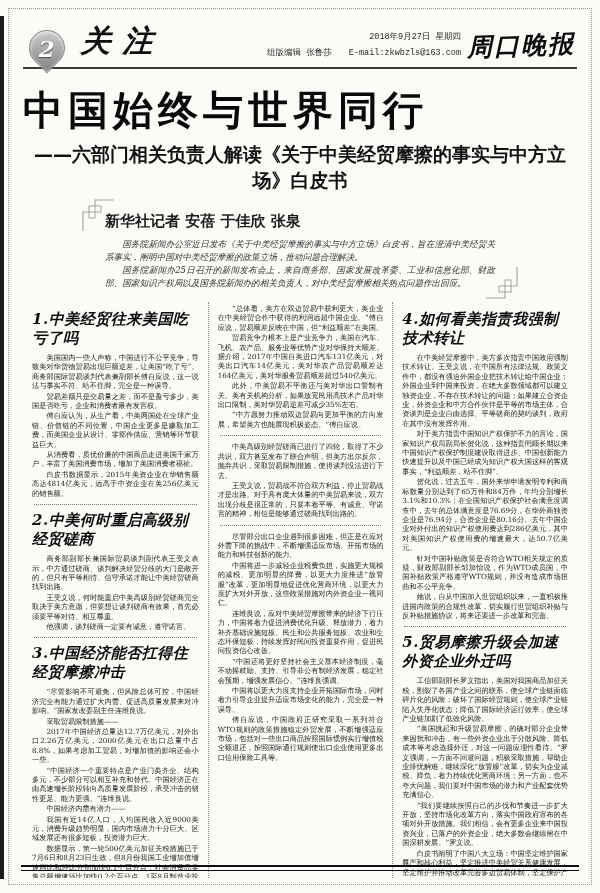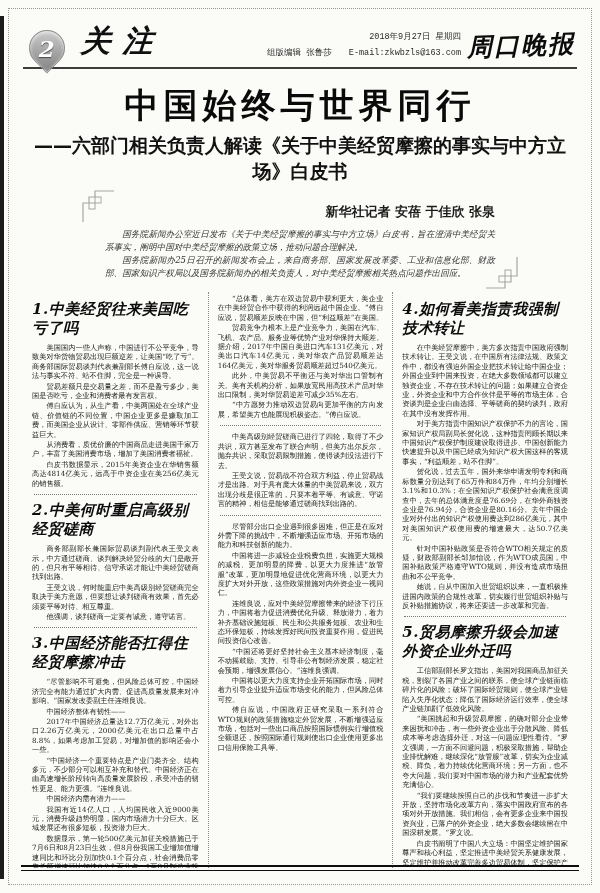--- a/index.html
+++ b/index.html
@@ -20,26 +20,26 @@
            text-shadow:0 1px 1px #4a4a4a;}
   .section-name{font-size:30px;font-weight:bold;font-style:italic;letter-spacing:12px;
                 margin:0 0 0 20px;transform:skewX(-4deg);color:#101010;}
   .header-right{display:flex;align-items:center;font-family:Liberation Mono, monospace;}
   .meta-lines{text-align:right;font-size:8.5px;line-height:1.8;color:#2a2a2a;}
   .meta-email{margin-left:12px;}
   .masthead{font-size:25px;font-weight:bold;font-style:italic;letter-spacing:2px;margin-left:6px;
             transform:rotate(-2deg);color:#0c0c0c;white-space:nowrap;}
 
   
-  .headline{margin:14px 0 2px;text-align:center;font-size:34px;font-weight:900;letter-spacing:5px;
+  .headline{margin:14px 0 2px;text-align:left;font-size:40px;font-weight:900;letter-spacing:5px;
             font-family:"DejaVu Sans","Liberation Sans",sans-serif;color:#0a0a0a;}
   .subhead{margin:4px 0 14px;text-align:center;font-size:19px;font-weight:bold;letter-spacing:0;
            font-family:"DejaVu Sans","Liberation Sans",sans-serif;color:#111;}
   .intro-wrap{position:relative;margin:2px 72px 10px;padding:2px 10px;}
-  .byline{text-align:right;font-weight:bold;font-size:13px;margin:2px 0 7px;color:#1c1c1c;}
+  .byline{text-align:left;font-weight:bold;font-size:15px;margin:2px 0 7px;color:#1c1c1c;}
   .intro-p{font-size:8.6px;line-height:13px;text-indent:2em;text-align:justify;margin:0;color:#333;font-style:italic;}
   .corner{position:absolute;opacity:.75;}
   .corner-tl{left:-14px;top:-10px;}
   .corner-br{right:-14px;bottom:-8px;transform:rotate(180deg);}
 
   
   .columns{display:grid;grid-template-columns:1fr 1fr 1fr;height:576px;overflow:hidden;margin-top:6px;}
   .col{padding:2px 9px 0;overflow:hidden;}
   .col + .col{border-left:1px dotted #8a8a8a;}
   .col-heading{font-size:15px;font-weight:bold;font-style:italic;margin:6px 0 5px;
@@ -104,41 +104,41 @@
           <p>从消费看，质优价廉的中国商品走进美国千家万户，丰富了美国消费市场，增加了美国消费者福祉。</p>
           <p>白皮书数据显示，2015年美资企业在华销售额高达4814亿美元，远高于中资企业在美256亿美元的销售额。</p>
           <div class="divider"></div>
           <h3 class="col-heading">2.中美何时重启高级别经贸磋商</h3>
           <p>商务部副部长兼国际贸易谈判副代表王受文表示，中方通过磋商、谈判解决经贸分歧的大门是敞开的，但只有平等相待、信守承诺才能让中美经贸磋商找到出路。</p>
           <p>王受文说，何时能重启中美高级别经贸磋商完全取决于美方意愿，但要想让谈判磋商有效果，首先必须要平等对待、相互尊重。</p>
           <p>他强调，谈判磋商一定要有诚意，遵守诺言。</p>
           <div class="divider"></div>
           <h3 class="col-heading">3.中国经济能否扛得住经贸摩擦冲击</h3>
           <p>“尽管影响不可避免，但风险总体可控，中国经济完全有能力通过扩大内需、促进高质量发展来对冲影响。”国家发改委副主任连维良说。</p>
-          <p>中国经济整体有韧性——</p>
+          <p>采取贸易限制措施——</p>
           <p>2017年中国经济总量达12.7万亿美元，对外出口2.26万亿美元，2000亿美元在出口总量中占8.8%，如果考虑加工贸易，对增加值的影响还会小一些。</p>
           <p>“中国经济一个重要特点是产业门类齐全、结构多元，不少部分可以相互补充和替代。中国经济正在由高速增长阶段转向高质量发展阶段，承受冲击的韧性更足、能力更强。”连维良说。</p>
           <p>中国经济内需有潜力——</p>
           <p>我国有近14亿人口，人均国民收入近9000美元，消费升级趋势明显，国内市场潜力十分巨大。区域发展还有很多短板，投资潜力巨大。</p>
           <p>数据显示，第一轮500亿美元加征关税措施已于7月6日和8月23日生效，但8月份我国工业增加值增速同比和环比分别加快0.1个百分点，社会消费品零售总额增速环比加快0.2个百分点，1至8月制造业投资同比加快3个百分点，比1至7月份累计加快了0.2个百分点；1至8月全社会用电量增长9%，是2011年以来同期最高水平。</p>
         </div>
       <div class="col">
           <p>“总体看，美方在双边贸易中获利更大，美企业在中美经贸合作中获得的利润远超中国企业。”傅自应说，贸易顺差反映在中国，但“利益顺差”在美国。</p>
           <p>贸易竞争力根本上是产业竞争力，美国在汽车、飞机、农产品、服务业等优势产业对华保持大顺差。据介绍，2017年中国自美进口汽车131亿美元，对美出口汽车14亿美元，美对华农产品贸易顺差达164亿美元，美对华服务贸易顺差超过540亿美元。</p>
           <p>此外，中美贸易不平衡还与美对华出口管制有关。美有关机构分析，如果放宽民用高技术产品对华出口限制，美对华贸易逆差可减少35%左右。</p>
           <p>“中方愿努力推动双边贸易向更加平衡的方向发展，希望美方也能展现积极姿态。”傅自应说。</p>
           <div class="divider"></div>
           <p>中美高级别经贸磋商已进行了四轮，取得了不少共识，双方甚至发布了联合声明，但美方出尔反尔，抛弃共识，采取贸易限制措施，使得谈判没法进行下去。</p>
           <p>王受文说，贸易战不符合双方利益，停止贸易战才是出路。对于具有庞大体量的中美贸易来说，双方出现分歧是很正常的，只要本着平等、有诚意、守诺言的精神，相信是能够通过磋商找到出路的。</p>
           <div class="divider"></div>
           <p>尽管部分出口企业遇到很多困难，但正是在应对外需下降的挑战中，不断增强适应市场、开拓市场的能力和科技创新的能力。</p>
           <p>中国将进一步减轻企业税费负担，实施更大规模的减税、更加明显的降费，以更大力度推进“放管服”改革，更加明显地促进优化营商环境，以更大力度扩大对外开放，这些政策措施对内外资企业一视同仁。</p>
           <p>连维良说，应对中美经贸摩擦带来的经济下行压力，中国将着力促进消费优化升级、释放潜力，着力补齐基础设施短板、民生和公共服务短板、农业和生态环保短板，持续发挥好民间投资重要作用，促进民间投资信心改善。</p>
           <p>“中国还将更好坚持社会主义基本经济制度，毫不动摇鼓励、支持、引导非公有制经济发展，稳定社会预期，增强发展信心。”连维良强调。</p>
-          <p>中国将以更大力度支持企业开拓国际市场，同时着力引导企业提升适应市场变化的能力，但风险总体可控。</p>
+          <p>中国将以更大力度支持企业开拓国际市场，同时着力引导企业提升适应市场变化的能力，完全是一种误导。</p>
           <p>傅自应说，中国政府正研究采取一系列符合WTO规则的政策措施稳定外贸发展，不断增强适应市场，包括对一些出口商品按照国际惯例实行增值税全额退还，按照国际通行规则使出口企业使用更多出口信用保险工具等。</p>
         </div>
       <div class="col">
           <h3 class="col-heading">4.如何看美指责我强制技术转让</h3>
           <p>在中美经贸摩擦中，美方多次指责中国政府强制技术转让。王受文说，在中国所有法律法规、政策文件中，都没有强迫外国企业把技术转让给中国企业；外国企业到中国来投资，在绝大多数领域都可以建立独资企业，不存在技术转让的问题；如果建立合资企业，外资企业和中方合作伙伴是平等的市场主体，合资谈判是企业自由选择、平等磋商的契约谈判，政府在其中没有发挥作用。</p>
           <p>对于美方指责中国知识产权保护不力的言论，国家知识产权局副局长贺化说，这种指责罔顾长期以来中国知识产权保护制度建设取得进步、中国创新能力快速提升以及中国已经成为知识产权大国这样的客观事实，“利益顺差，站不住脚”。</p>
           <p>贺化说，过去五年，国外来华申请发明专利和商标数量分别达到了65万件和84万件，年均分别增长3.1%和10.3%；在全国知识产权保护社会满意度调查中，去年的总体满意度是76.69分，在华外商独资企业是76.94分，合资企业是80.16分。去年中国企业对外付出的知识产权使用费达到286亿美元，其中对美国知识产权使用费的增速最大，达50.7亿美元。</p>
           <p>针对中国补贴政策是否符合WTO相关规定的质疑，财政部副部长邹加怡说，作为WTO成员国，中国补贴政策严格遵守WTO规则，并没有造成市场扭曲和不公平竞争。</p>
           <p>她说，自从中国加入世贸组织以来，一直积极推进国内政策的合规性改革，切实履行世贸组织补贴与反补贴措施协议，将来还要进一步改革和完善。</p>
           <div class="divider"></div>

